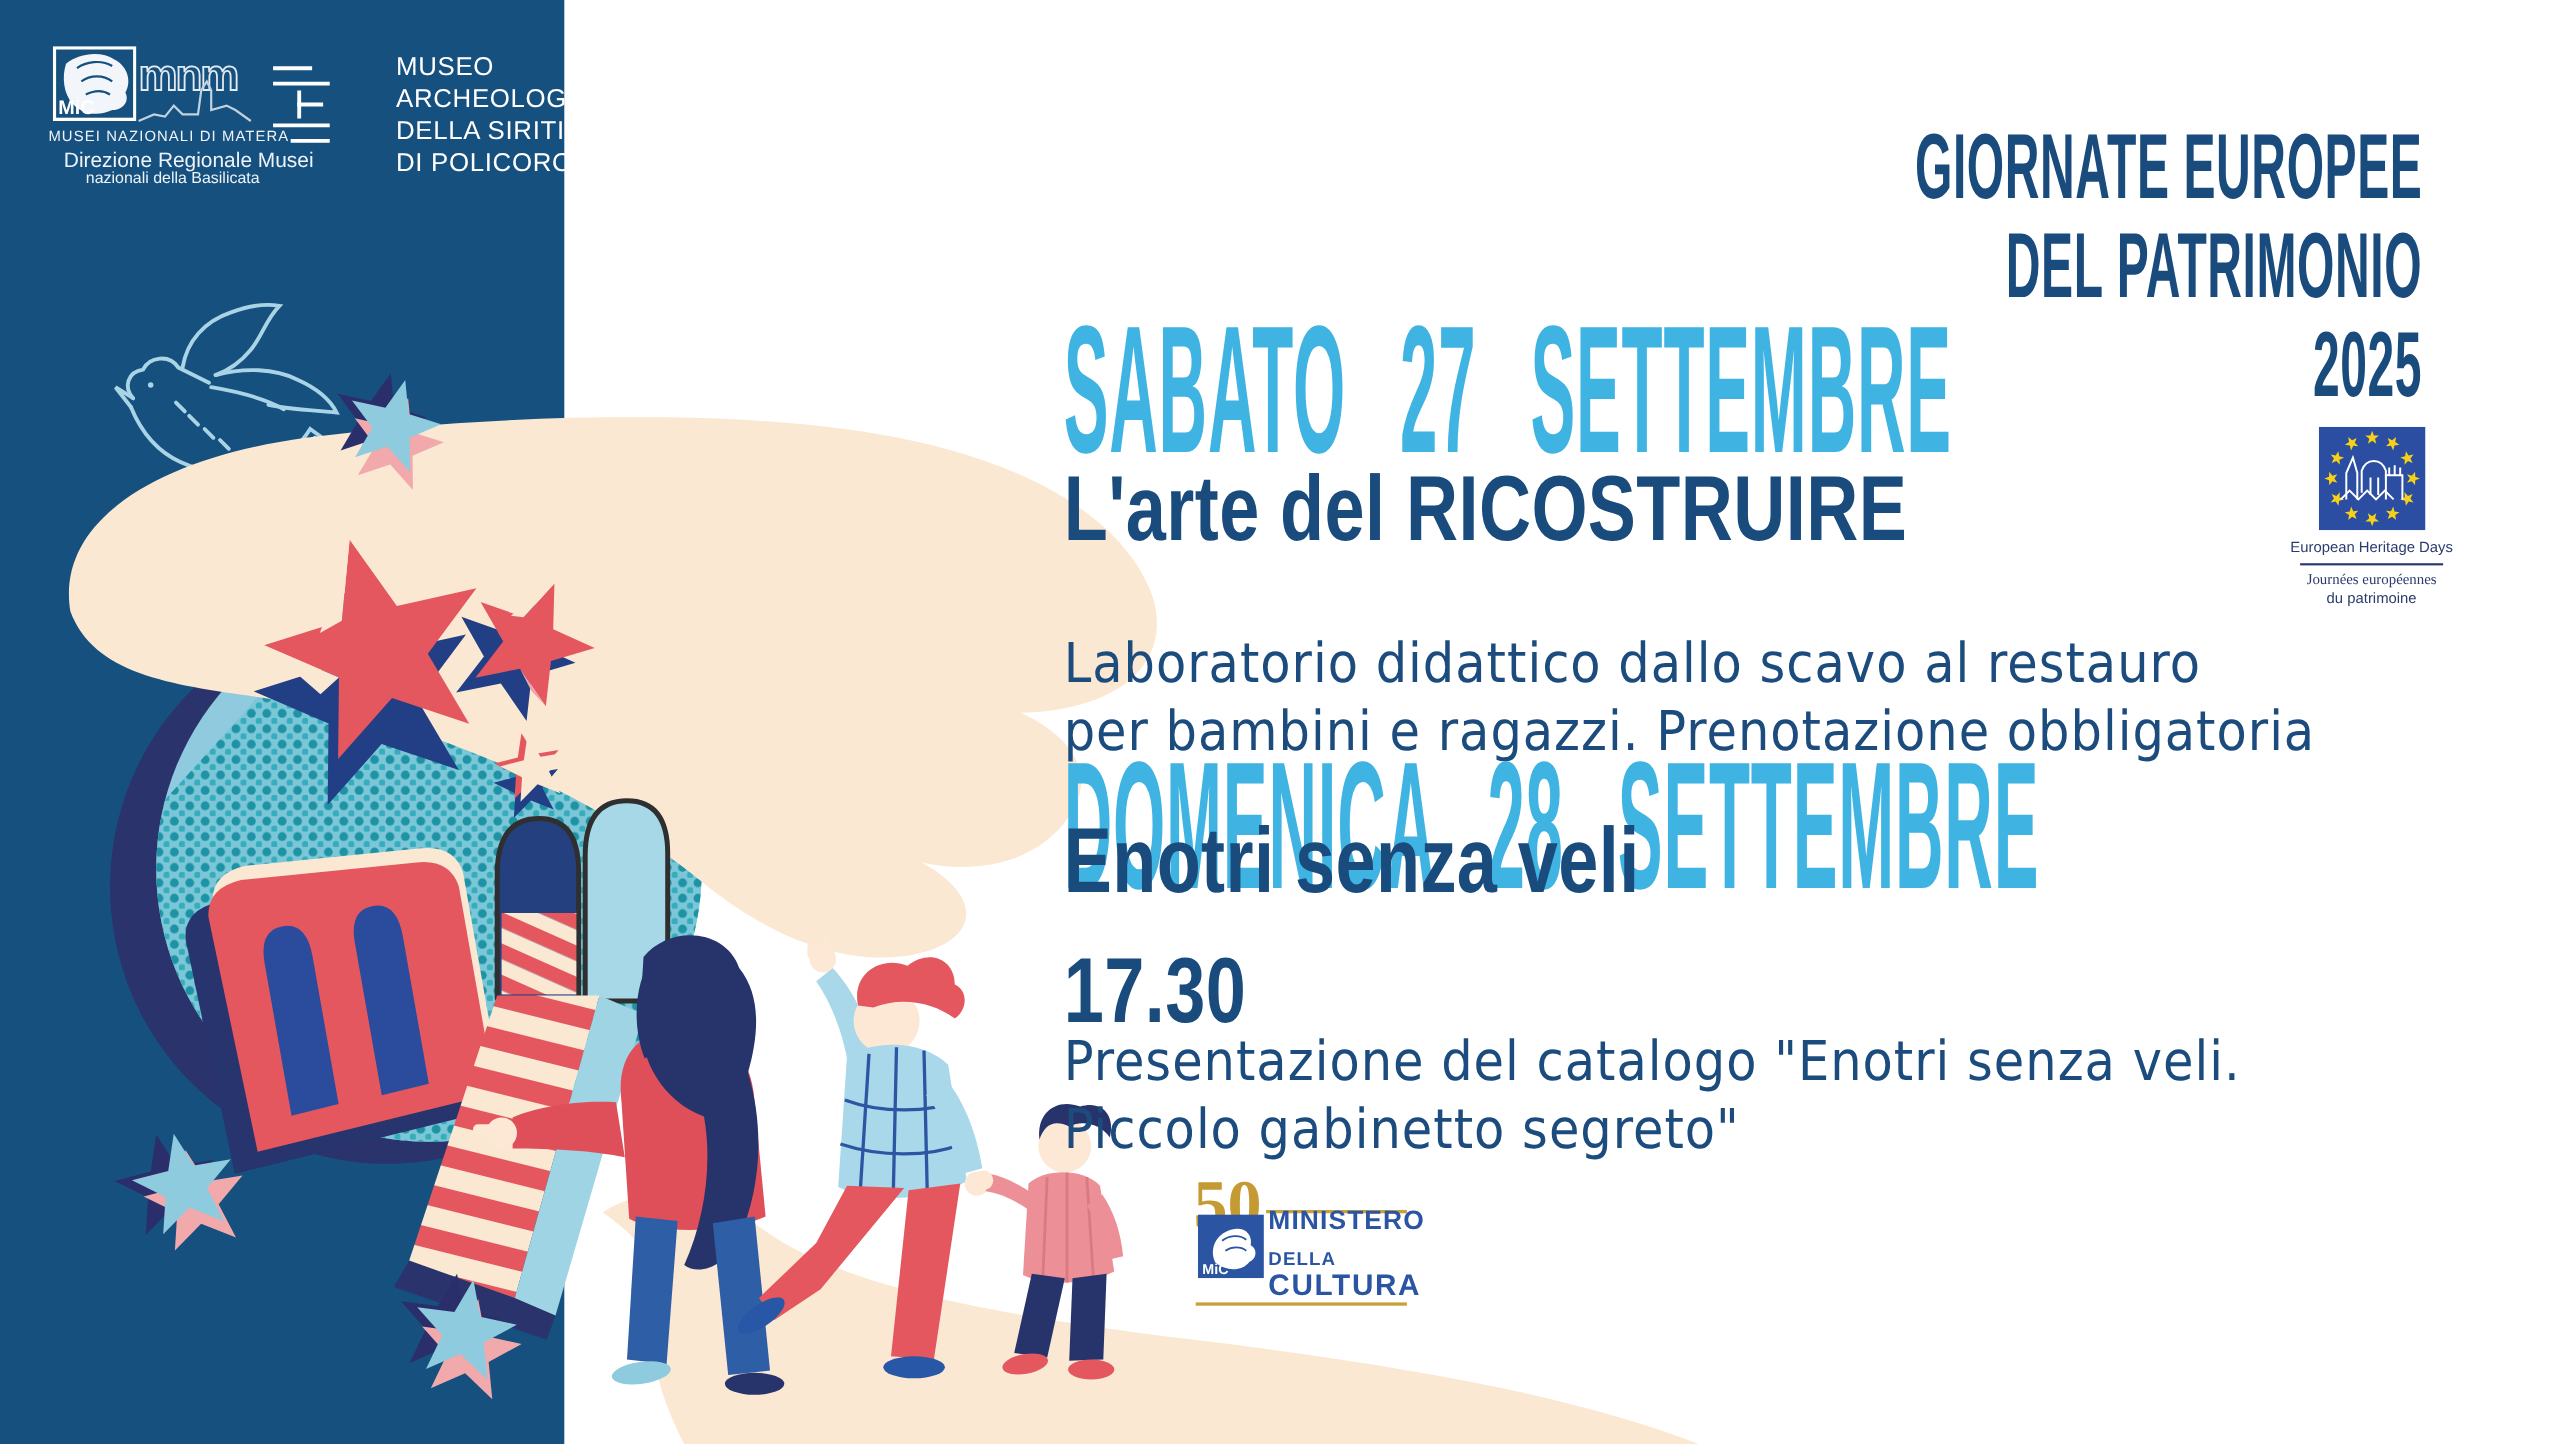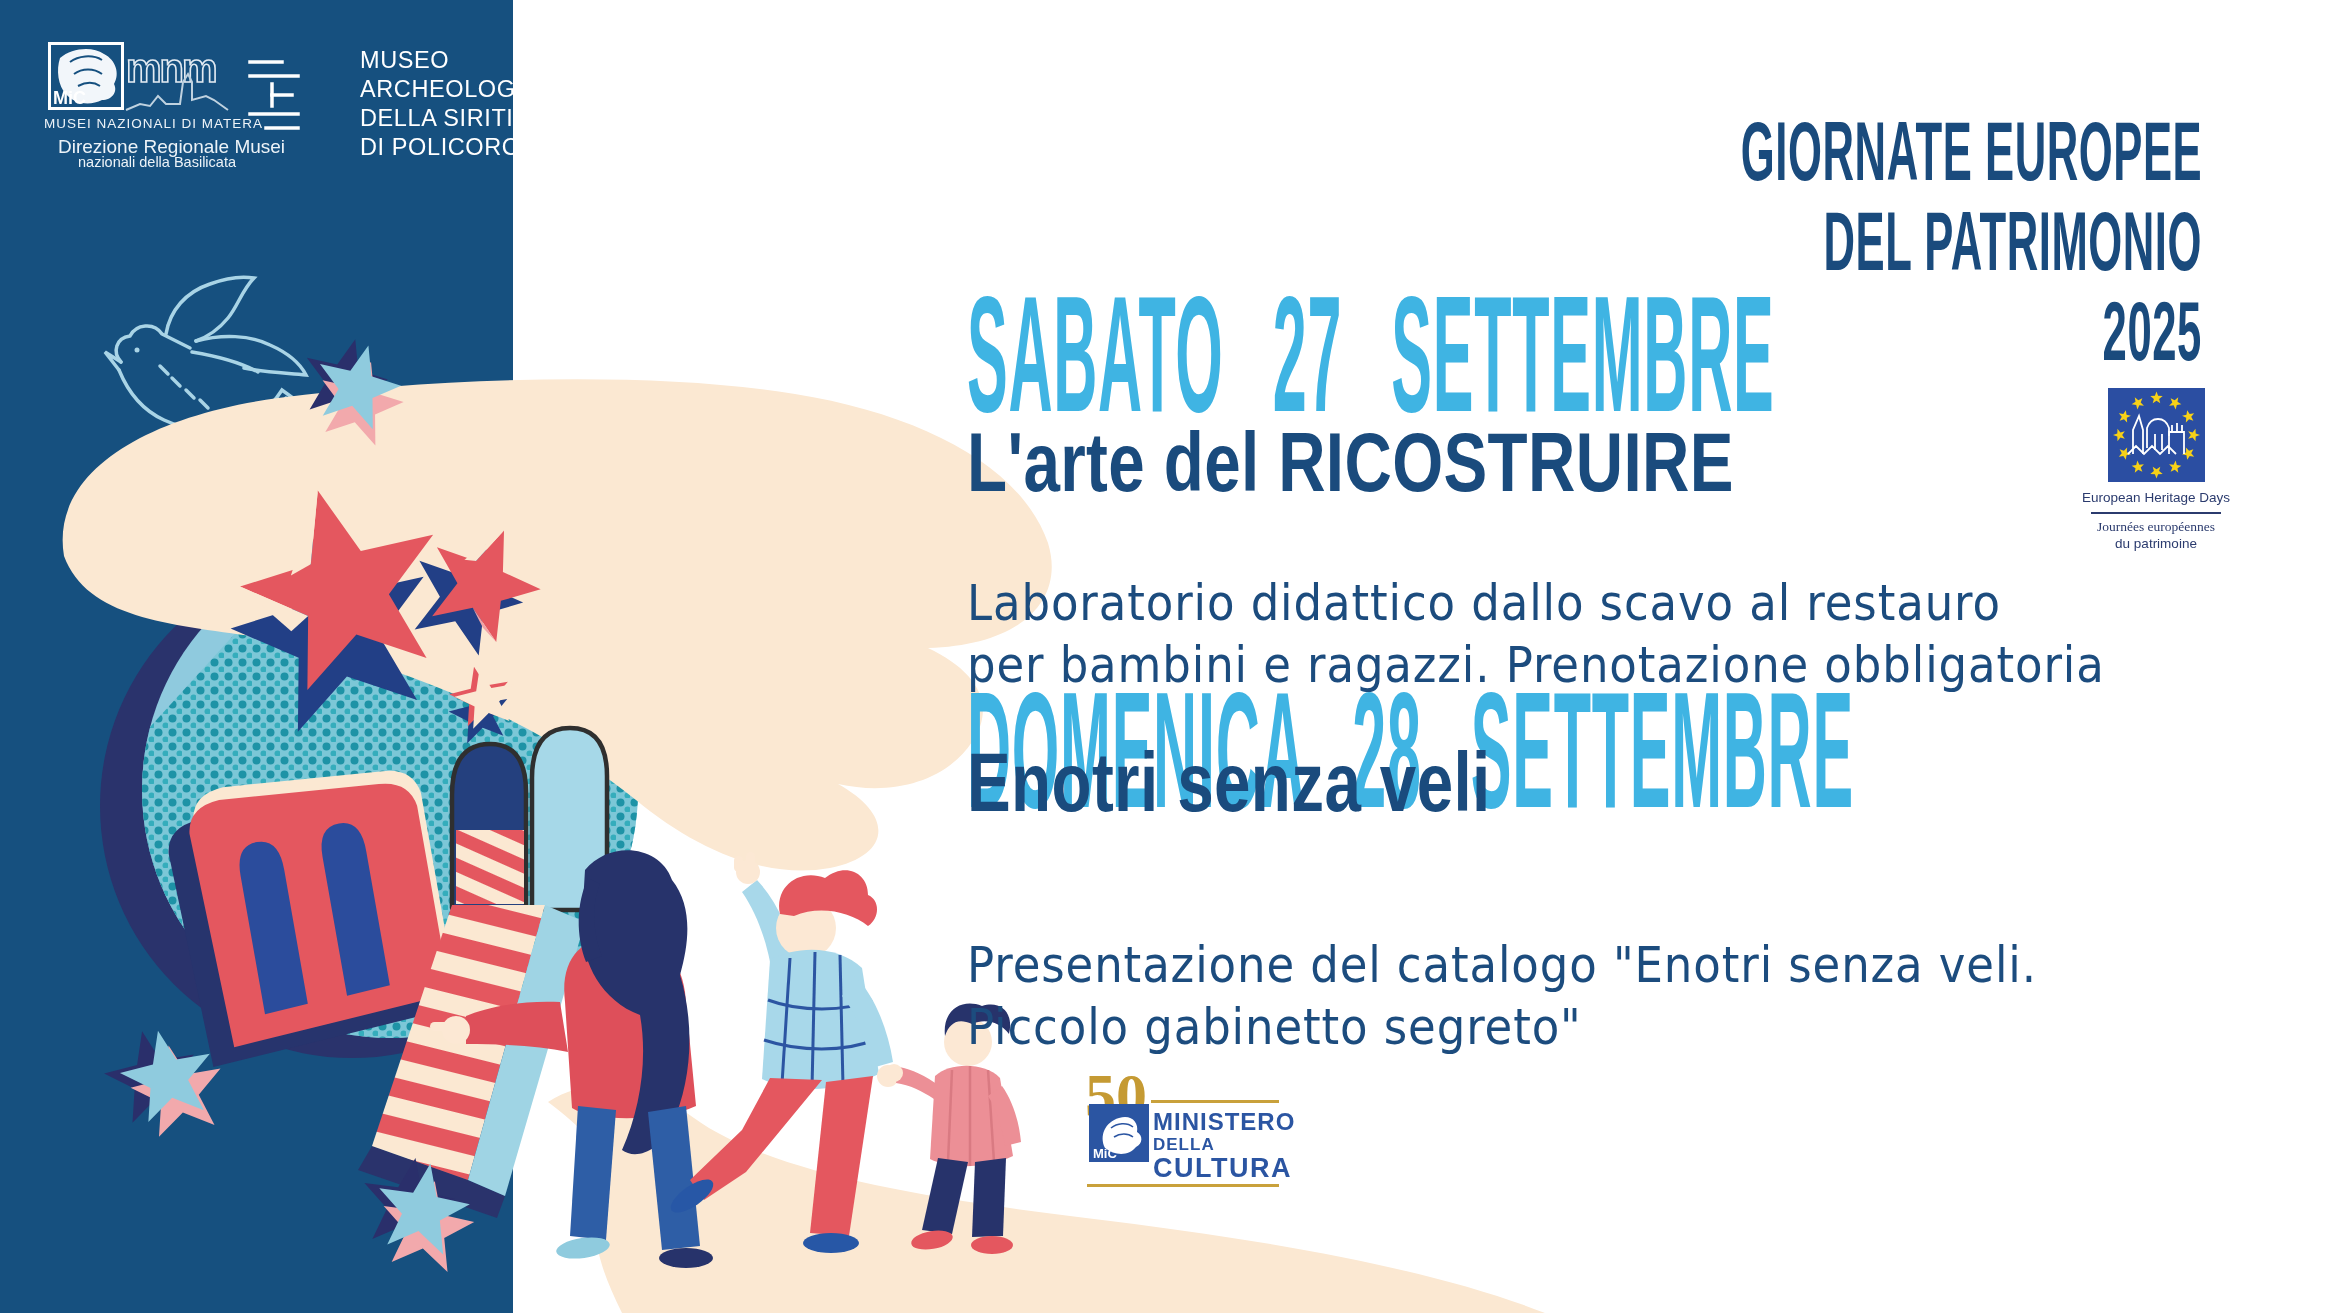--- a/index.html
+++ b/index.html
@@ -28,21 +28,21 @@
 
   
   .eu-cap{position:absolute;left:2066px;width:180px;text-align:center;color:#2B3B6E;white-space:nowrap;}
   .eu-divider{position:absolute;left:2091px;top:512px;width:130px;height:0;border-top:2px solid #2B3B6E;}
 
   
   .mic50{position:absolute;left:1085px;top:1064px;width:210px;height:125px;}
   .mic50 .num{position:absolute;left:0;top:-4px;font-family:"Liberation Serif",serif;font-weight:bold;
               font-size:62px;color:#C59A33;}
   .mic50 .goldline{position:absolute;background:#C9A13B;height:3px;}
-  .mic50 .m1{position:absolute;left:68px;top:44px;font-size:24px;font-weight:bold;color:#2B55A2;letter-spacing:1px;}
+  .mic50 .m1{position:absolute;left:68px;top:32px;font-size:24px;font-weight:bold;color:#2B55A2;letter-spacing:1px;}
   .mic50 .m2{position:absolute;left:68px;top:71px;font-size:17px;font-weight:bold;color:#2B55A2;letter-spacing:1px;}
   .mic50 .m3{position:absolute;left:68px;top:89px;font-size:27px;font-weight:bold;color:#2B55A2;letter-spacing:1.5px;}
 </style>
 </head>
 <body>
 
 <div id="poster">
 
   <svg class="illus" width="2334" height="1313" viewBox="0 0 2334 1313">
     <defs>
@@ -260,20 +260,21 @@
     <div><span>2025</span></div>
   </div>
 
   <div class="day" style="top:272px;"><span>SABATO 27 SETTEMBRE</span></div>
   <div class="etitle" style="top:420px;"><span>L'arte del RICOSTRUIRE</span></div>
   <div class="edesc" style="top:578px;"><span>Laboratorio didattico dallo scavo al restauro</span></div>
   <div class="edesc" style="top:640px;"><span>per bambini e ragazzi. Prenotazione obbligatoria</span></div>
 
   <div class="day" style="top:668px;"><span>DOMENICA 28 SETTEMBRE</span></div>
   <div class="etitle" style="top:740px;"><span>Enotri senza veli</span></div>
+  <div class="etitle" style="top:858px;"><span>17.30</span></div>
   <div class="edesc" style="top:940px;"><span>Presentazione del catalogo "Enotri senza veli.</span></div>
   <div class="edesc" style="top:1002px;"><span>Piccolo gabinetto segreto"</span></div>
 
   <svg class="abs" style="left:2108px;top:388px;" width="97" height="94" viewBox="0 0 97 94">
     <rect width="97" height="94" fill="#2B4EA2"></rect>
     <defs>
       <polygon id="eustar" points="0,-6.5 1.6,-2.2 6.2,-2 2.6,0.9 3.8,5.3 0,2.7 -3.8,5.3 -2.6,0.9 -6.2,-2 -1.6,-2.2" fill="#F7D117"></polygon>
     </defs>
     <g transform="translate(48.5,47)">
       <use href="#eustar" transform="rotate(0) translate(0,-37)"></use>

